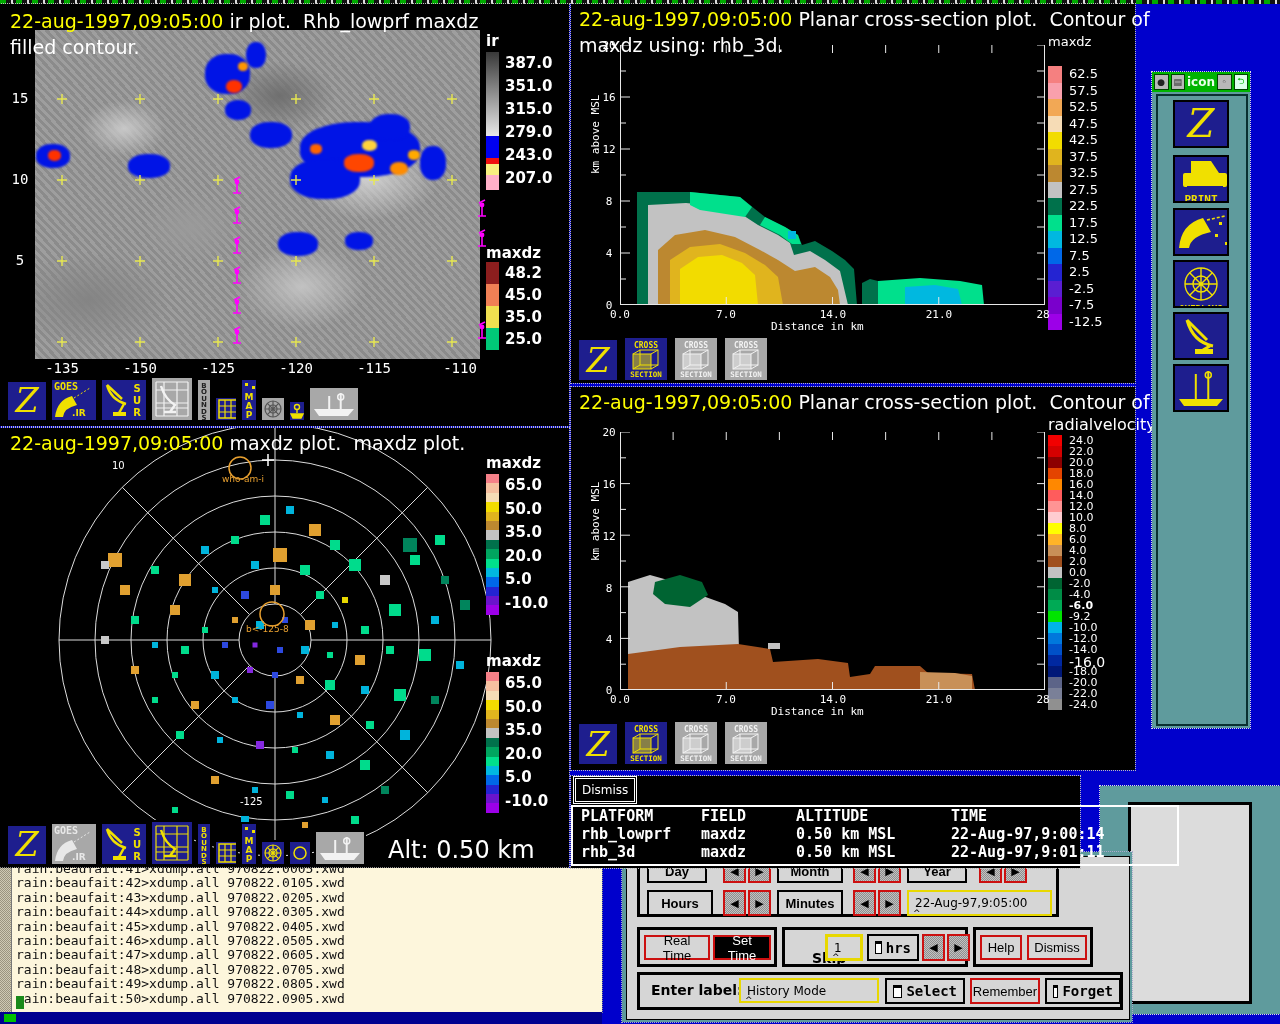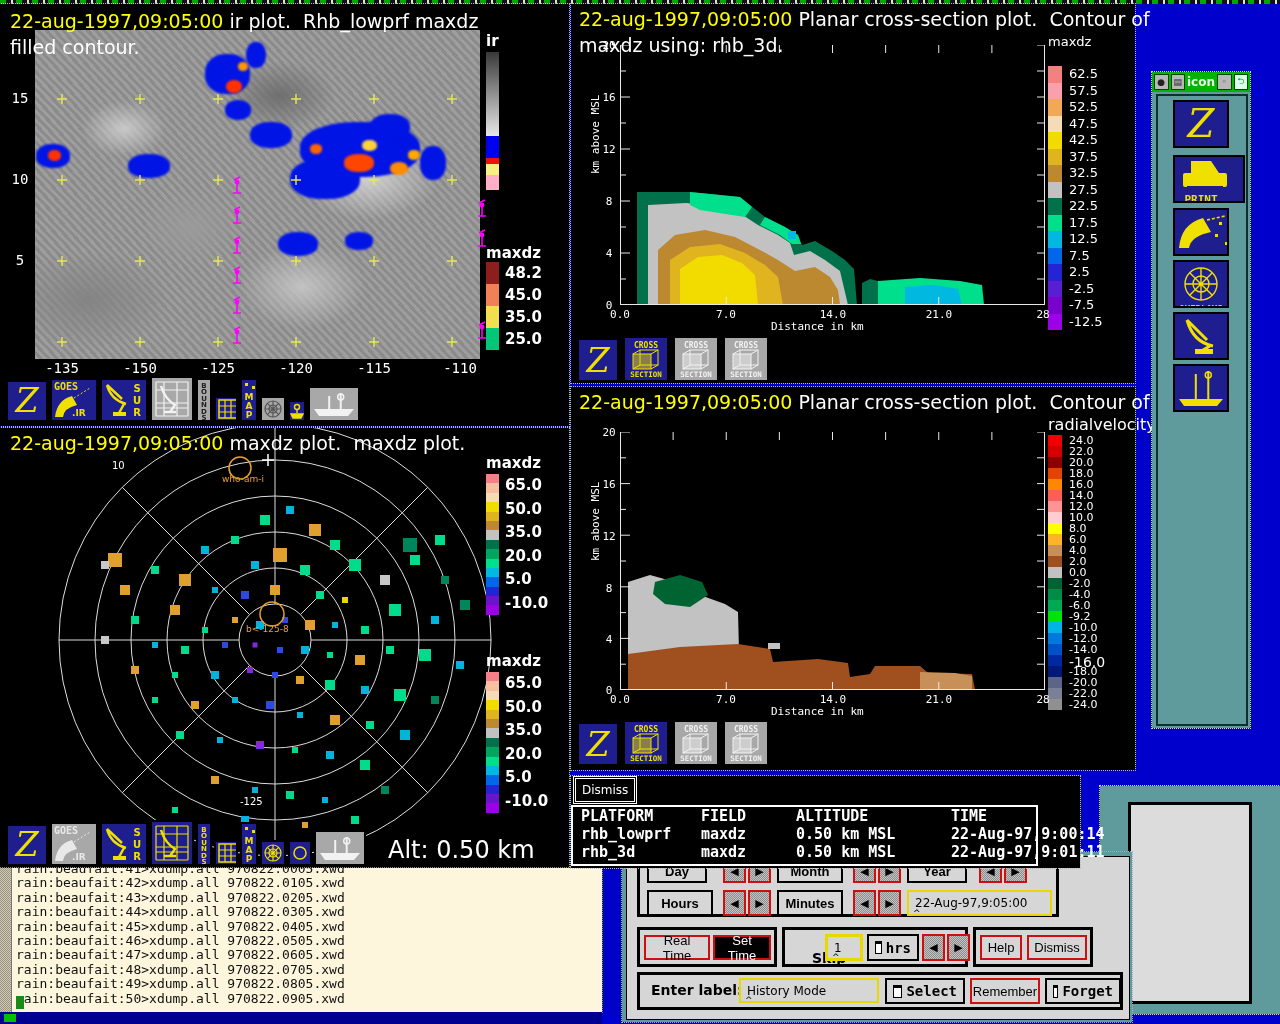--- a/index.html
+++ b/index.html
@@ -145,20 +145,28 @@
     <span class="ttime">22-aug-1997,09:05:00</span><span class="twhite"> ir plot.  Rhb_lowprf maxdz</span>
   </div>
   <div class="abs twhite" style="left:10px;top:32px;z-index:5;">filled contour.</div>
 
   <div id="ir-xticks"></div>
     <div id="ir-yticks"></div>
 
   <div class="abs cbar-label" style="left:486px;top:28px;font-size:15px;font-weight:bold;">ir</div>
   <div class="abs" style="left:486px;top:48px;width:13px;height:138px;
        background:linear-gradient(180deg,#383838 0%,#e8e8e8 61%, #0000f0 61%,#0000f0 77%,#f01010 77%,#f01010 81%,#f8f080 81%,#f8f080 89%,#ffb0c8 89%,#ffb0c8 100%);"></div>
+  <div class="abs" style="left:486px;top:48px;width:80px;height:138px;">
+      <span class="cbar-label" style="left: 19px; top: 2.2px; font-size: 15px; font-weight: bold;">387.0</span>
+      <span class="cbar-label" style="left: 19px; top: 25.2px; font-size: 15px; font-weight: bold;">351.0</span>
+      <span class="cbar-label" style="left: 19px; top: 48.2px; font-size: 15px; font-weight: bold;">315.0</span>
+      <span class="cbar-label" style="left: 19px; top: 71.2px; font-size: 15px; font-weight: bold;">279.0</span>
+      <span class="cbar-label" style="left: 19px; top: 94.2px; font-size: 15px; font-weight: bold;">243.0</span>
+      <span class="cbar-label" style="left: 19px; top: 117.2px; font-size: 15px; font-weight: bold;">207.0</span>
+    </div>
   <div class="abs cbar-label" style="left:486px;top:240px;font-size:15px;font-weight:bold;">maxdz</div>
   <div class="abs" style="left:486px;top:258px;width:80px;">
       <div style="position: absolute; left: 0px; top: 0px; width: 13px; height: 88px;">
         <div class="cbar-seg" style="height: 22px; background: rgb(140, 30, 30);"></div>
         <div class="cbar-seg" style="height: 22px; background: rgb(240, 128, 85);"></div>
         <div class="cbar-seg" style="height: 22px; background: rgb(240, 224, 80);"></div>
         <div class="cbar-seg" style="height: 22px; background: rgb(0, 200, 120);"></div>
       </div>
       <span class="cbar-label" style="left: 19px; top: 1.7px; font-size: 15px; font-weight: bold;">48.2</span>
       <span class="cbar-label" style="left: 19px; top: 23.7px; font-size: 15px; font-weight: bold;">45.0</span>
@@ -763,21 +771,21 @@
       <span class="cbar-label" style="left: 21px; top: 53.68px; font-size: 11px;">14.0</span>
       <span class="cbar-label" style="left: 21px; top: 64.68px; font-size: 11px;">12.0</span>
       <span class="cbar-label" style="left: 21px; top: 75.68px; font-size: 11px;">10.0</span>
       <span class="cbar-label" style="left: 21px; top: 86.68px; font-size: 11px;">8.0</span>
       <span class="cbar-label" style="left: 21px; top: 97.68px; font-size: 11px;">6.0</span>
       <span class="cbar-label" style="left: 21px; top: 108.68px; font-size: 11px;">4.0</span>
       <span class="cbar-label" style="left: 21px; top: 119.68px; font-size: 11px;">2.0</span>
       <span class="cbar-label" style="left: 21px; top: 130.68px; font-size: 11px;">0.0</span>
       <span class="cbar-label" style="left: 21px; top: 141.68px; font-size: 11px;">-2.0</span>
       <span class="cbar-label" style="left: 21px; top: 152.68px; font-size: 11px;">-4.0</span>
-      <span class="cbar-label" style="left: 21px; top: 163.68px; font-size: 11px;">-6.0</span>
+      <span class="cbar-label" style="left: 21px; top: 163.68px; font-size: 11px; font-weight: bold;">-6.0</span>
       <span class="cbar-label" style="left: 21px; top: 174.68px; font-size: 11px;">-9.2</span>
       <span class="cbar-label" style="left: 21px; top: 185.68px; font-size: 11px;">-10.0</span>
       <span class="cbar-label" style="left: 21px; top: 196.68px; font-size: 11px;">-12.0</span>
       <span class="cbar-label" style="left: 21px; top: 207.68px; font-size: 11px;">-14.0</span>
       <span class="cbar-label" style="left: 21px; top: 218.68px; font-size: 14px;">-16.0</span>
       <span class="cbar-label" style="left: 21px; top: 229.68px; font-size: 11px;">-18.0</span>
       <span class="cbar-label" style="left: 21px; top: 240.68px; font-size: 11px;">-20.0</span>
       <span class="cbar-label" style="left: 21px; top: 251.68px; font-size: 11px;">-22.0</span>
       <span class="cbar-label" style="left: 21px; top: 262.68px; font-size: 11px;">-24.0</span>
     </div>
@@ -849,21 +857,21 @@
     <span class="titlebar-box">▤</span>
     <span style="color:#eaffea;font-size:12px;font-weight:bold;flex:1;text-align:center;">icon</span>
     <span class="titlebar-box">◦</span>
     <span class="titlebar-box" style="color:#00b400;background:#dfe;">⮌</span>
   </div>
   <div class="abs" style="left:4px;top:22px;width:88px;height:628px;border:2px solid #0a3030;"></div>
   <div id="icon-panel-buttons"></div>
 <div class="icon-btn" style="left: 21px; top: 28px; width: 56px; height: 48px;"><svg width="52" height="44" xmlns="http://www.w3.org/2000/svg">
         <text x="26" y="35.2" text-anchor="middle" font-size="38.72" font-family="'DejaVu Serif',serif" font-style="italic" fill="#f0e000">Z</text>
       </svg></div>
-    <div class="icon-btn" style="left: 21px; top: 83px; width: 72px; height: 48px;"><svg width="52" height="44" xmlns="http://www.w3.org/2000/svg">
+    <div class="icon-btn" style="left: 21px; top: 83px; width: 56px; height: 48px;"><svg width="52" height="44" xmlns="http://www.w3.org/2000/svg">
         <g>
           <path d="M16,4 h20 l8,12 h-28 z" fill="#f0e000"></path>
           <rect x="8" y="16" width="44" height="14" rx="2" fill="#f0e000"></rect>
           <line x1="12" y1="30" x2="48" y2="30" stroke="#1e1e8e" stroke-width="2"></line>
           <text x="26" y="46" text-anchor="middle" font-size="11" font-weight="bold" fill="#f0e000" font-family="'DejaVu Sans Mono',monospace">PRINT</text>
         </g>
       </svg></div>
     <div class="icon-btn" style="left: 21px; top: 136px; width: 56px; height: 48px;"><svg width="52" height="44" xmlns="http://www.w3.org/2000/svg">
         <g>
           <path d="M4,38 Q6,14 28,8 L36,22 Q16,26 14,38 Z" fill="#f0e000"></path>
@@ -894,21 +902,21 @@
           <path d="M4,33 H48 L42,40 H9 Z" fill="#f0e000"></path>
           <line x1="20.8" y1="8" x2="20.8" y2="33" stroke="#f0e000" stroke-width="2"></line>
           <line x1="33.28" y1="5" x2="33.28" y2="33" stroke="#f0e000" stroke-width="2"></line>
           <circle cx="33.28" cy="9" r="3" fill="none" stroke="#f0e000" stroke-width="1.5"></circle>
         </g>
       </svg></div>
   </div>
 
 <div class="abs" style="left:571px;top:776px;width:509px;height:92px;background:#000;outline:1px dotted #bbb;z-index:30;">
   <button class="abs" style="left:4px;top:2px;height:24px;min-width:52px;background:#000;color:#fff;border:1px solid #fff;outline:1px solid #fff;outline-offset:1px;font-size:12px;font-family:'DejaVu Sans',sans-serif;">Dismiss</button>
-  <div class="abs" style="left:0;top:29px;width:467px;height:61px;border:2px solid #fff;box-sizing:border-box;">
+  <div class="abs" style="left:0;top:29px;width:608px;height:61px;border:2px solid #fff;box-sizing:border-box;">
     <div id="ptable">
         <div style="padding-left: 8px; font-family: &quot;DejaVu Sans Mono&quot;, monospace; font-weight: bold; font-size: 15px; color: rgb(255, 255, 255); line-height: 18px; white-space: pre;"><span class="table-cell" style="width: 120px;">PLATFORM</span><span class="table-cell" style="width: 95px;">FIELD</span><span class="table-cell" style="width: 155px;">ALTITUDE</span><span class="table-cell" style="width: 160px;">TIME</span></div>
         <div style="padding-left: 8px; font-family: &quot;DejaVu Sans Mono&quot;, monospace; font-weight: bold; font-size: 15px; color: rgb(255, 255, 255); line-height: 18px; white-space: pre;"><span class="table-cell" style="width: 120px;">rhb_lowprf</span><span class="table-cell" style="width: 95px;">maxdz</span><span class="table-cell" style="width: 155px;">0.50 km MSL</span><span class="table-cell" style="width: 160px;">22-Aug-97,9:00:14</span></div>
         <div style="padding-left: 8px; font-family: &quot;DejaVu Sans Mono&quot;, monospace; font-weight: bold; font-size: 15px; color: rgb(255, 255, 255); line-height: 18px; white-space: pre;"><span class="table-cell" style="width: 120px;">rhb_3d</span><span class="table-cell" style="width: 95px;">maxdz</span><span class="table-cell" style="width: 155px;">0.50 km MSL</span><span class="table-cell" style="width: 160px;">22-Aug-97,9:01:11</span></div>
       </div>
   </div>
 </div>
 
 <div class="abs" style="left:0;top:868px;width:602px;height:144px;background:#fdf6dc;overflow:hidden;outline:1px dotted #888;">
   <div class="abs" style="left:0;top:0;width:11px;height:144px;background:repeating-conic-gradient(#cfc9b4 0 25%,#9a9480 0 50%) 0 0/2px 2px;border-right:1px solid #777;"></div>

